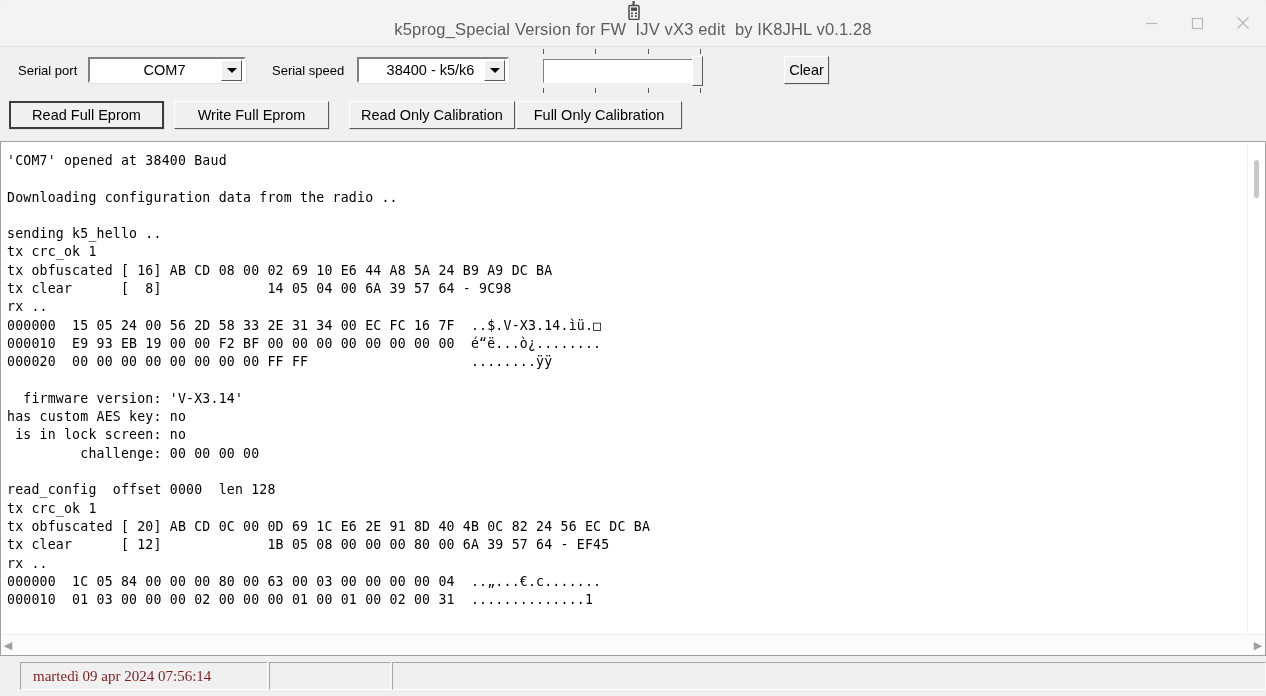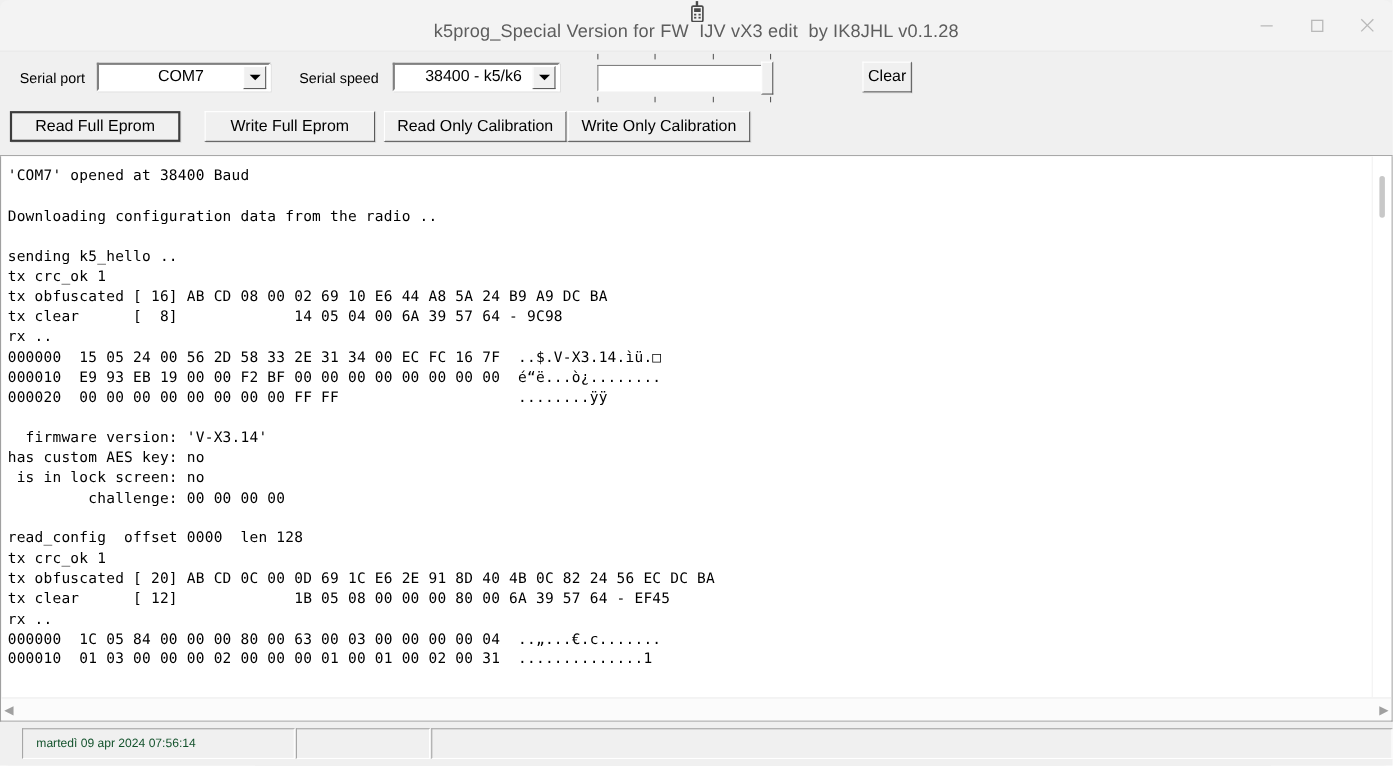--- a/index.html
+++ b/index.html
@@ -285,24 +285,25 @@
   }
   .sb-panel {
     border: 1px solid;
     border-color: #a6a6a6 #ffffff #ffffff #a6a6a6;
     margin: 4px 0 6px 0;
     display: flex;
     align-items: center;
     box-sizing: border-box;
   }
   .sb-panel span {
-    font-size: 11px;
-    color: #14532d;
+    font-size: 15px;
+    color: #7f1d1d;
     padding-left: 12px;
     white-space: nowrap;
+    font-family: Liberation Serif, serif;
   }
   .sb-1 { width: 248px; margin-left: 20px; }
   .sb-2 { width: 122px; margin-left: 1px; }
   .sb-3 { flex: 1 1 auto; margin-left: 1px; margin-right: 0px; }
 </style>
 </head>
 <body>
 
 <div class="window">
 
@@ -380,28 +381,28 @@
 
       <div class="btn" style="left:784px; top:9px; width:45px; height:28px;">
         <span>Clear</span>
       </div>
     </div>
 
     <div class="tb-row2">
       <div class="btn default" style="left:9px; top:4px; width:155px; height:28px;">
         <span>Read Full Eprom</span>
       </div>
-      <div class="btn" style="left:186px; top:4px; width:155px; height:28px;">
+      <div class="btn" style="left:174px; top:4px; width:155px; height:28px;">
         <span>Write Full Eprom</span>
       </div>
       <div class="btn" style="left:349px; top:4px; width:166px; height:28px;">
         <span>Read Only Calibration</span>
       </div>
       <div class="btn" style="left:516px; top:4px; width:166px; height:28px;">
-        <span>Write Only Calibration</span>
+        <span>Full Only Calibration</span>
       </div>
     </div>
   </div>
 
   <div class="logwrap">
     <div class="logarea">
       <pre class="logtext">'COM7' opened at 38400 Baud
 
 Downloading configuration data from the radio ..
 

